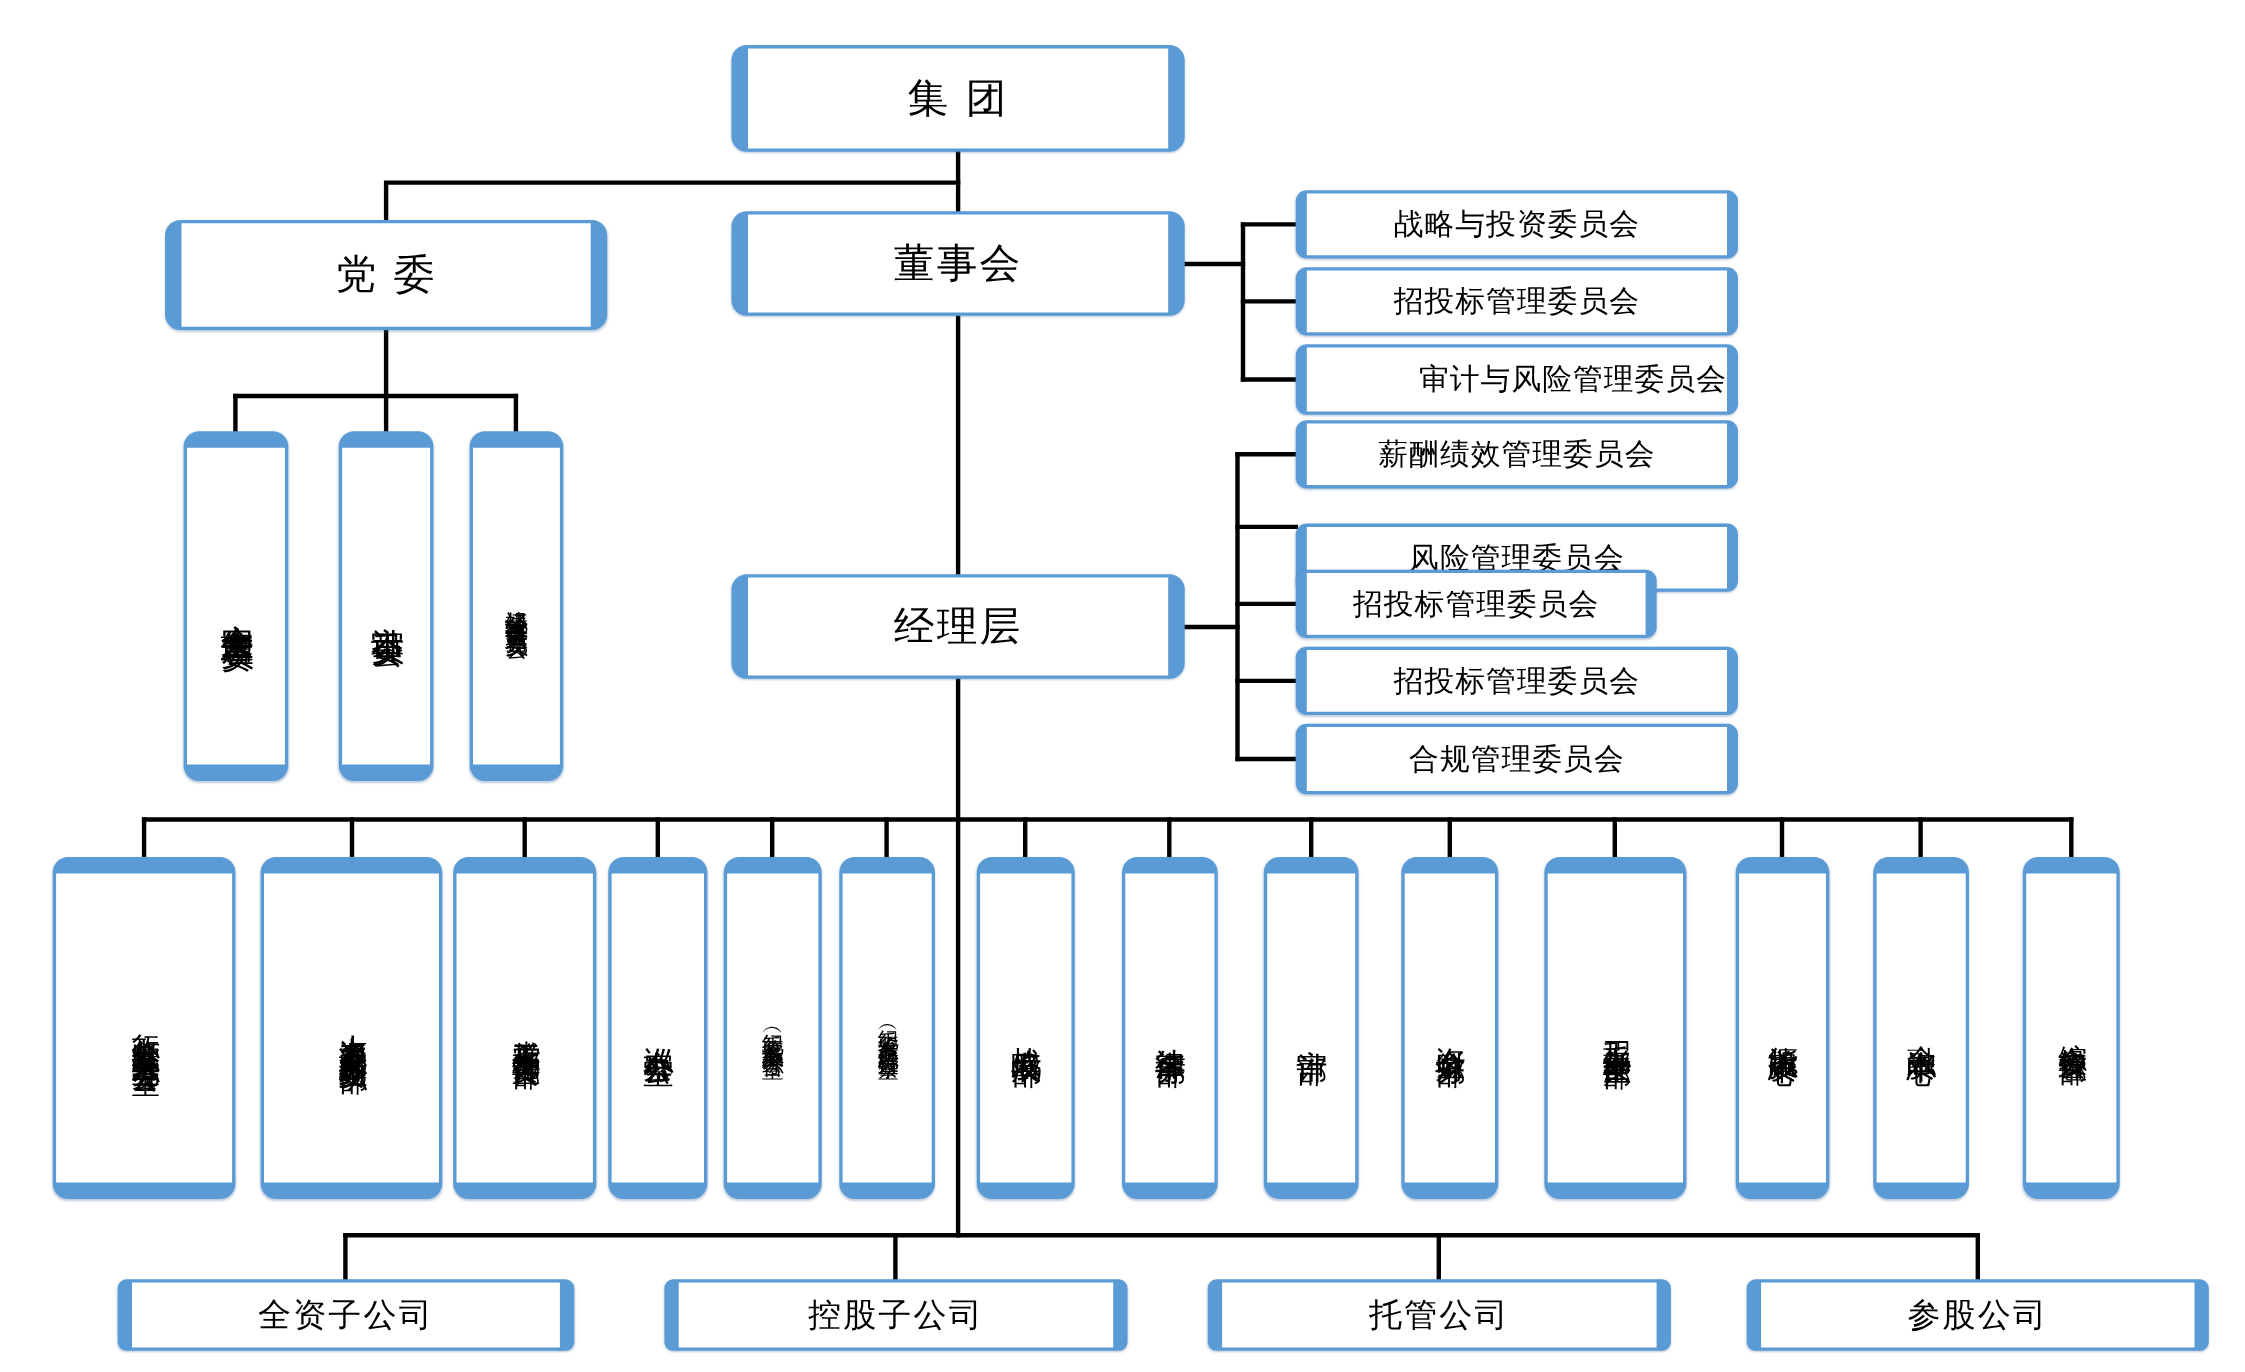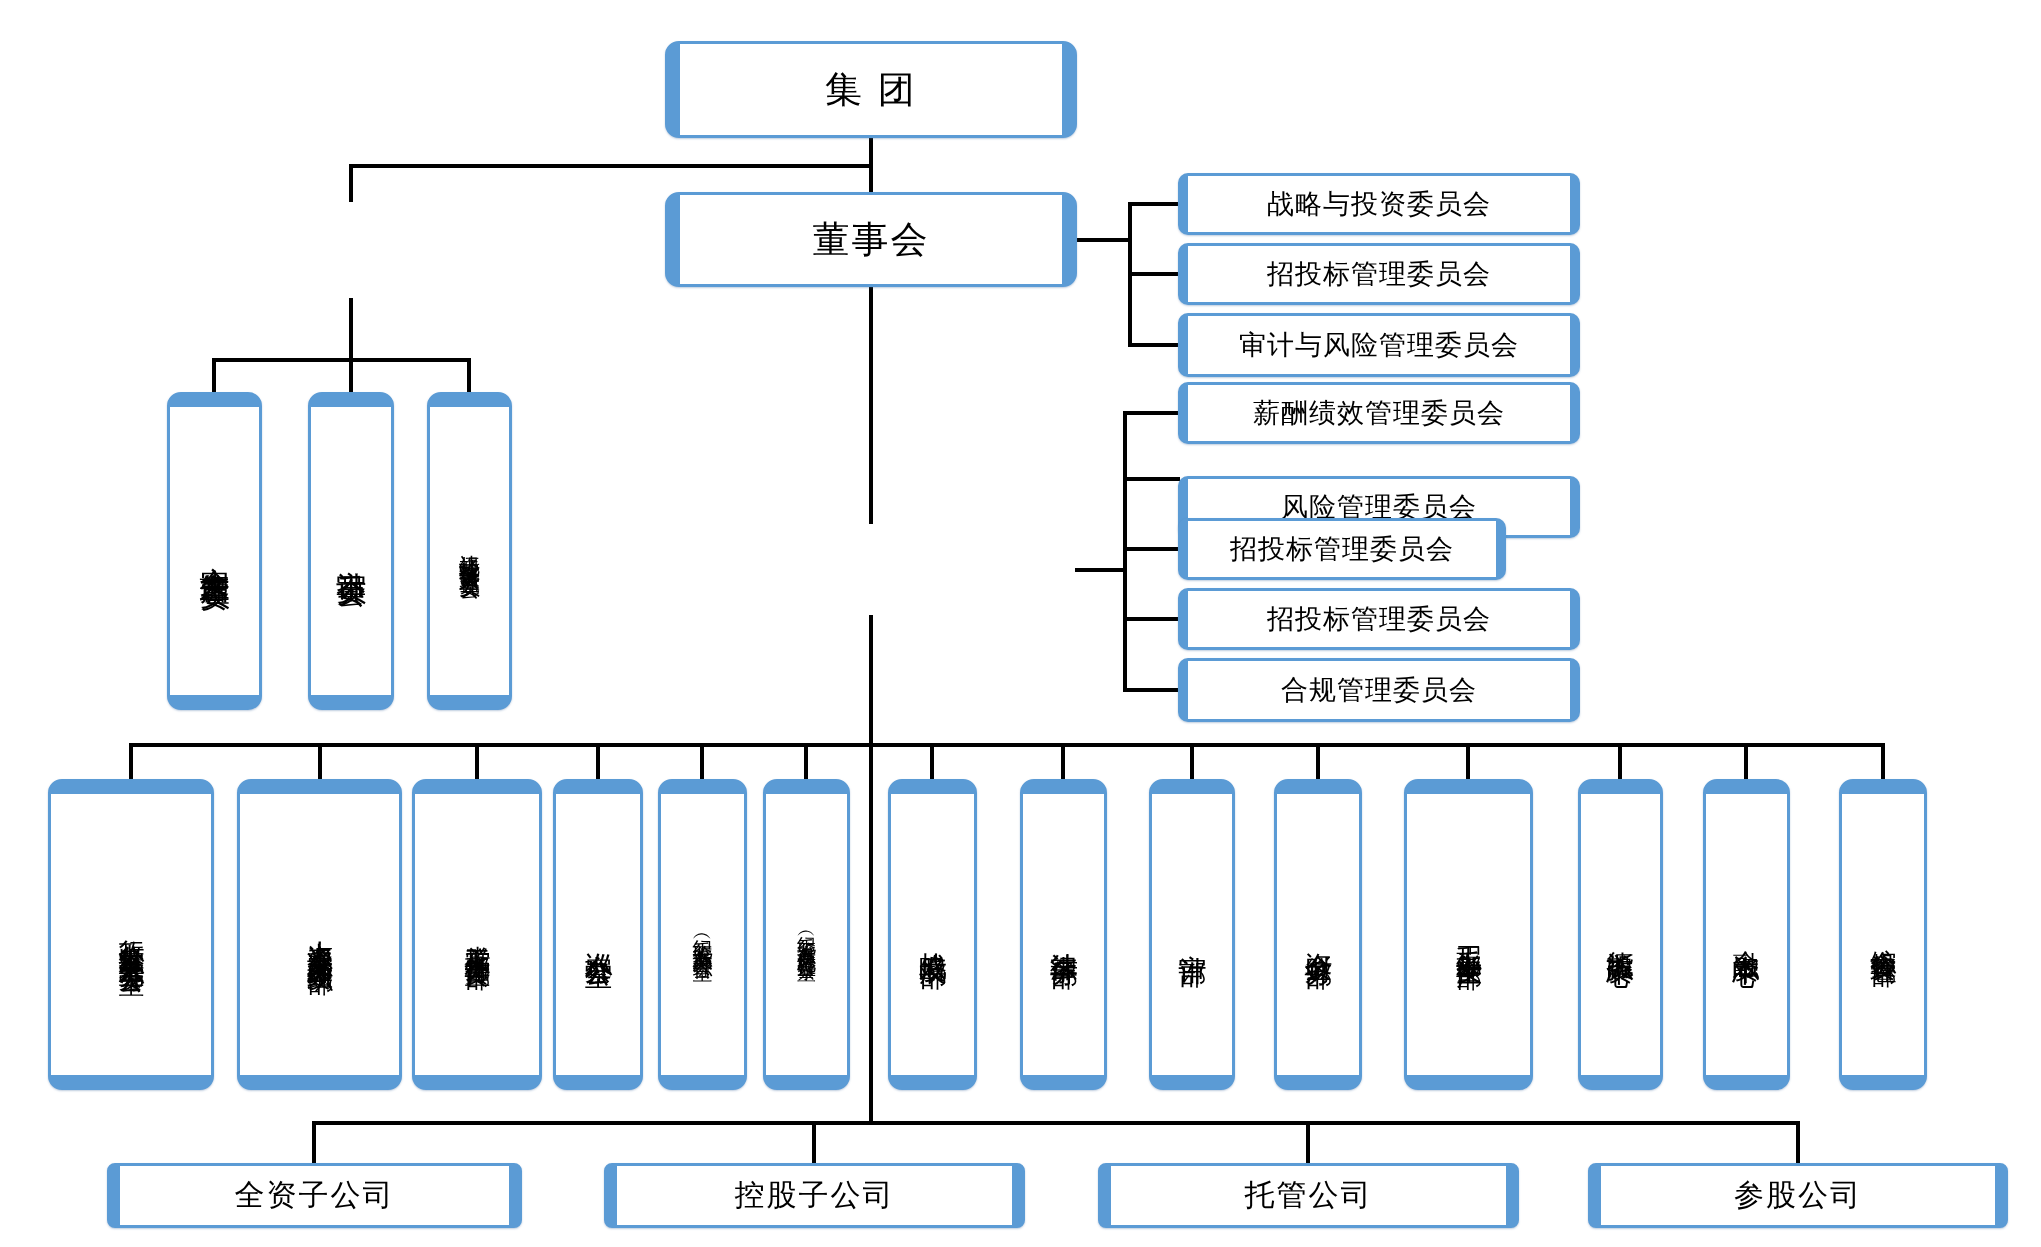--- a/index.html
+++ b/index.html
@@ -107,25 +107,31 @@
         <path d="M814 1123 V1163"></path>
       <path d="M1308 1123 V1163"></path>
         <path d="M1798 1123 V1163"></path>
     </g>
   </svg>
 
   <div class="node h-node" style="left:665px;top:28px;width:412px;height:97px;margin-top:13px;">
     <span>集  团</span>
   </div>
 
+  <div class="node h-node" style="left:150px;top:200px;width:402px;height:100px;">
+    <span>党  委</span>
+  </div>
 
   <div class="node h-node" style="left:665px;top:192px;width:412px;height:95px;">
     <span>董事会</span>
   </div>
 
+  <div class="node h-node" style="left:665px;top:522px;width:412px;height:95px;">
+    <span>经理层</span>
+  </div>
 
   <div id="party-committees">
       <div class="node v-node" style="left: 167px; top: 392px; width: 95px; height: 318px;">
         <div class="v-text" style="font-size: 30px;">
           <span class="v-line">安全生产管理委员</span>
         </div>
       </div>
       <div class="node v-node" style="left: 308px; top: 392px; width: 86px; height: 318px;">
         <div class="v-text" style="font-size: 30px;">
           <span class="v-line">审计委员会</span>
@@ -137,21 +143,21 @@
         </div>
       </div>
     </div>
   <div id="board-committees">
       <div class="node c-node" style="left: 1178px; top: 173px; width: 402px; height: 62px;">
         <span>战略与投资委员会</span>
       </div>
       <div class="node c-node" style="left: 1178px; top: 243px; width: 402px; height: 62px;">
         <span>招投标管理委员会</span>
       </div>
-      <div class="node c-node" style="left: 1178px; top: 313px; width: 402px; height: 64px;">
+      <div class="node c-node" style="left: 1178px; top: 313px; width: 402px; height: 64px; justify-content: flex-end;">
         <span>审计与风险管理委员会</span>
       </div>
     </div>
   <div id="management-committees">
       <div class="node c-node" style="left: 1178px; top: 382px; width: 402px; height: 62px;">
         <span>薪酬绩效管理委员会</span>
       </div>
       <div class="node c-node" style="left: 1178px; top: 448px; width: 402px; height: 62px; margin-top: 28px;">
         <span>风险管理委员会</span>
       </div>

